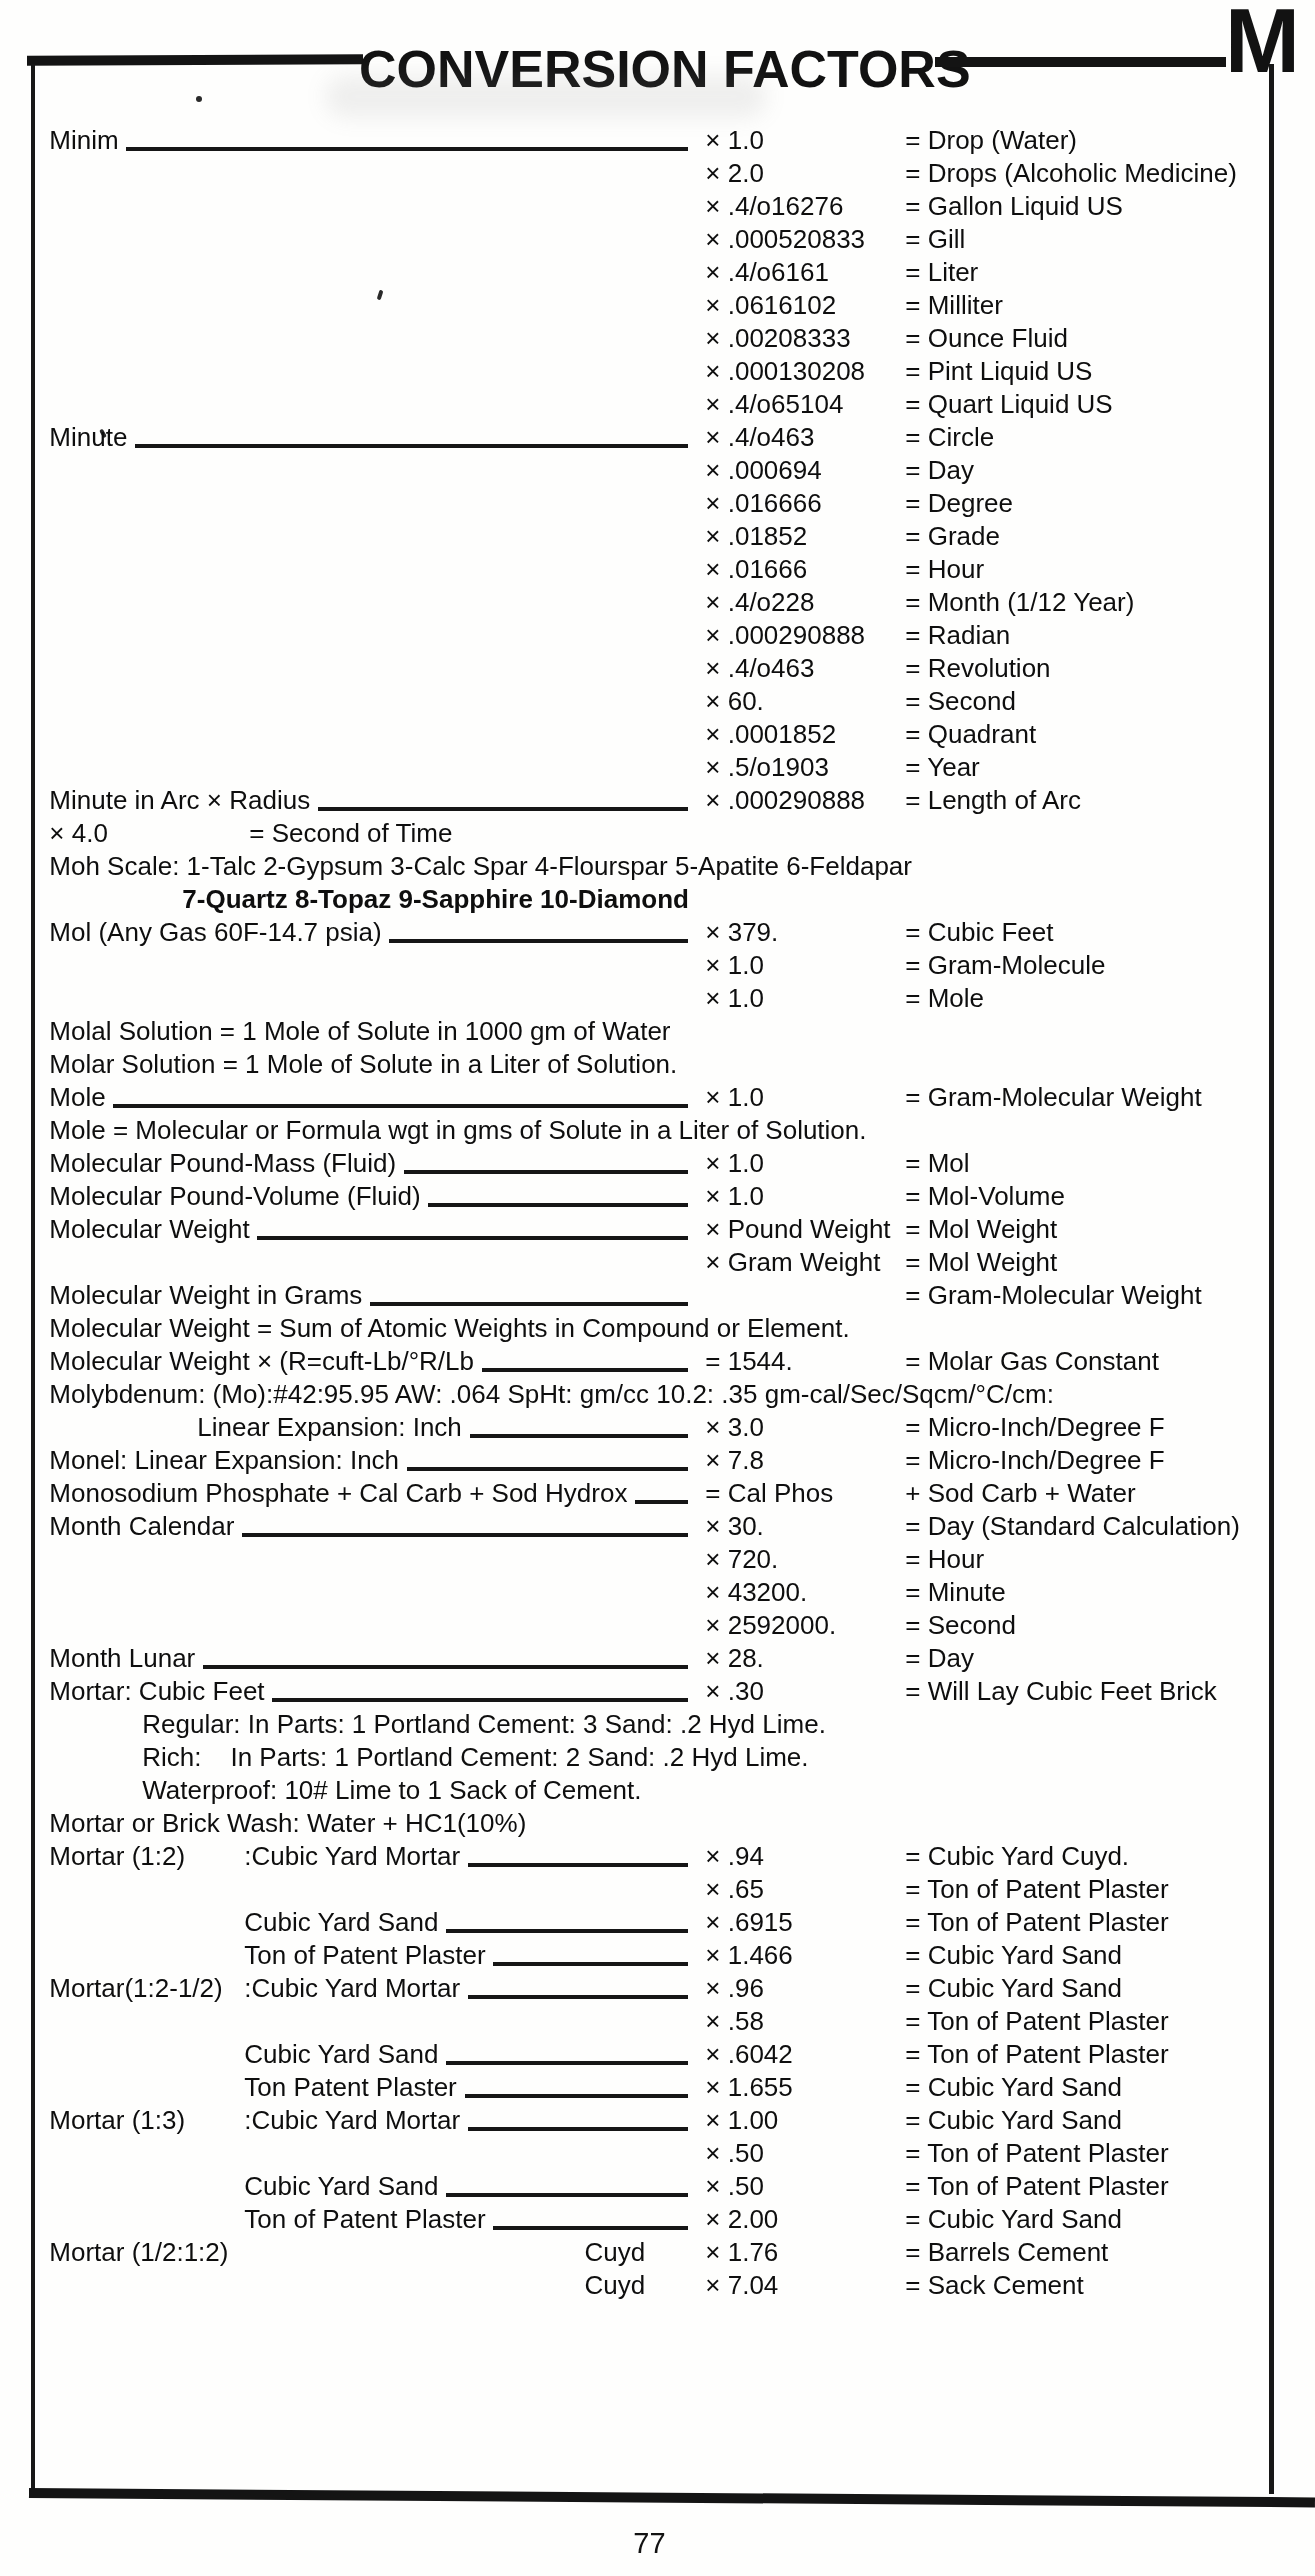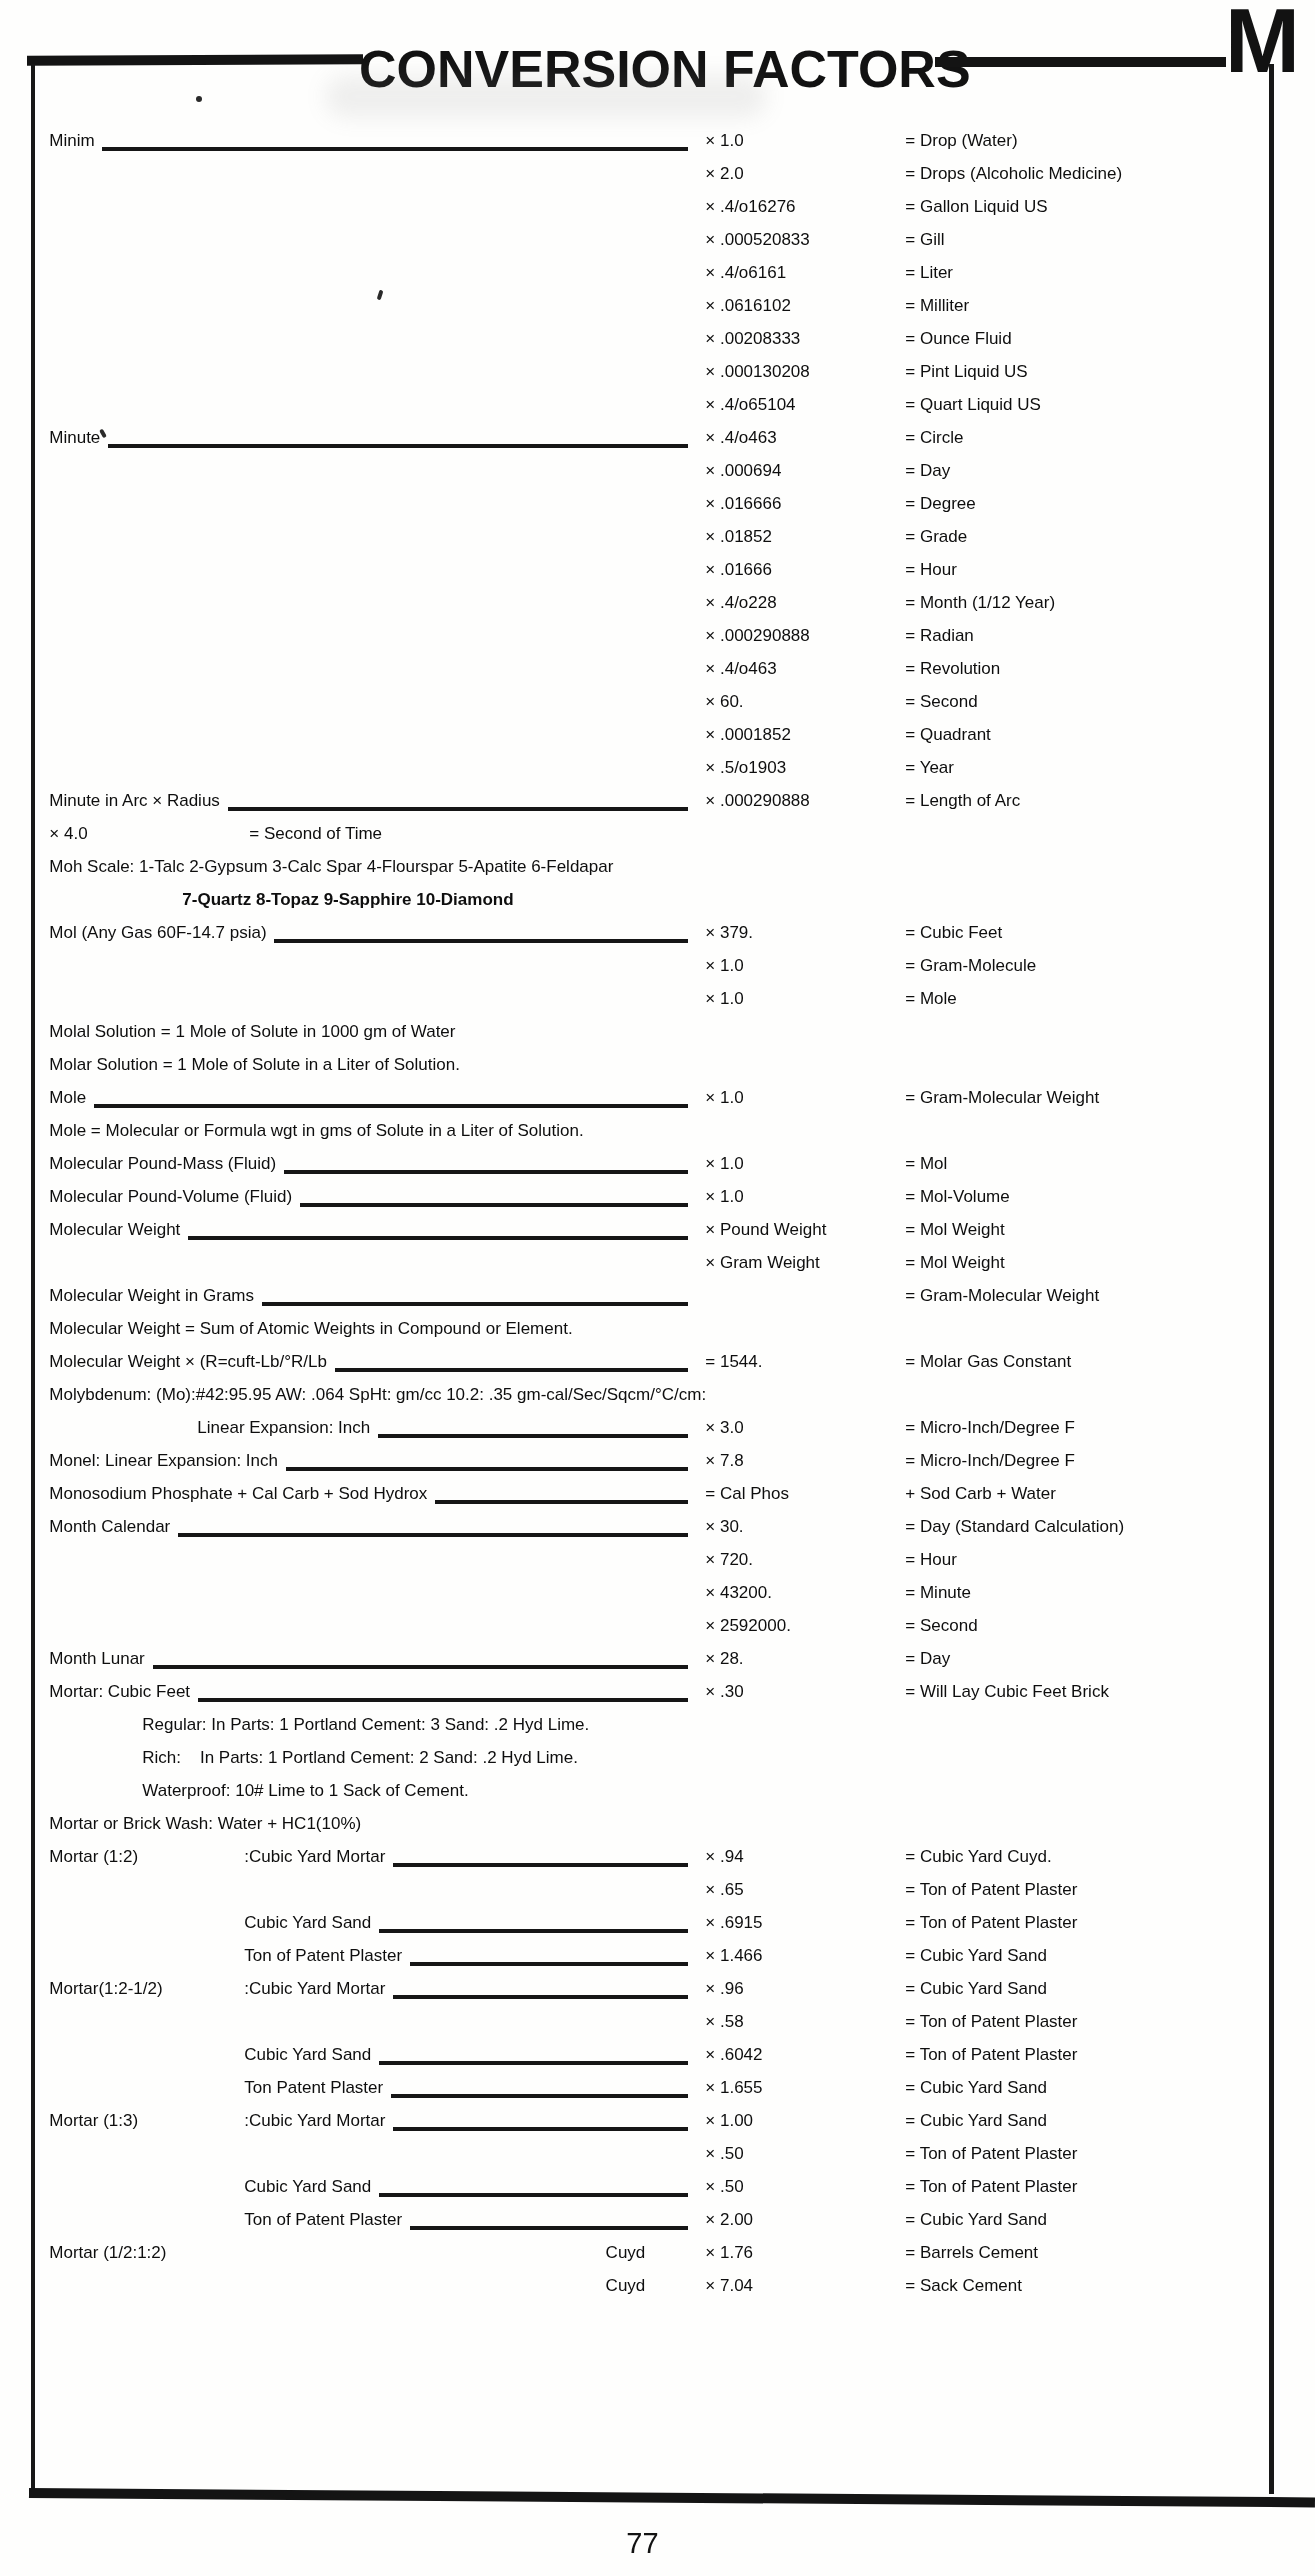--- a/index.html
+++ b/index.html
@@ -33,41 +33,41 @@
     position:absolute; left:31px; top:64px; width:1243px; height:2430px;
     border-left:4.6px solid #171717; border-right:5.9px solid #171717;
     box-sizing:border-box;
   }
   .bottom-rule {
     position:absolute; left:29px; top:2488px; width:1286px; height:9.8px;
     background:#141414; transform:rotate(0.42deg); transform-origin:left center;
   }
 
   
-  .rows { padding:59px 5.2px 0 14.3px; font-size:17px; line-height:31px; color:#0e0e0e; }
+  .rows { padding:59px 5.2px 0 14.3px; font-size:26px; line-height:31px; color:#0e0e0e; }
   .row { display:flex; align-items:flex-end; height:33px; }
   .c1 { width:656px; display:flex; align-items:flex-end; box-sizing:border-box; }
   .c2 { width:200px; white-space:pre; }
   .c3 { flex:1 1 auto; white-space:pre; }
   .term,.sub,.pre,.note-text { white-space:pre; }
   .leader {
     flex:1 1 19.5px; height:0;
     border-bottom:4.6px solid #161616;
     margin:0 17px 4.6px 7.8px;
   }
   .w-term { min-width:195px; }
   .pre { margin-left:auto; padding-right:60px; }
   .note-row .note-text { display:block; }
   .ind1 .note-text { padding-left:93px;margin-top:15px; }
   .ind2 .note-text { padding-left:133px;font-weight:bold; }
   .ind3 .term { padding-left:148px;text-align:center; }
 
   
   .pageno {
-    position:absolute; left:5px; top:2527px; width:1275px;
+    position:absolute; left:12px; top:2527px; width:1275px;
     text-align:center; font-size:29px; color:#121212;
   }
 
   
   .speck { position:absolute; background:#2a2a2a; }
   .speck-1 { left:196px; top:96px; width:5.9px;  height:5.9px;  border-radius:50%; }
   .speck-2 { left:378px; top:290px; width:3.9px;  height:10.4px; border-radius:2px; transform:rotate(18deg); }
   .speck-3 { left:101px; top:429px; width:3.9px;  height:9px; border-radius:2px; transform:rotate(-30deg); }
 </style>
 </head>

